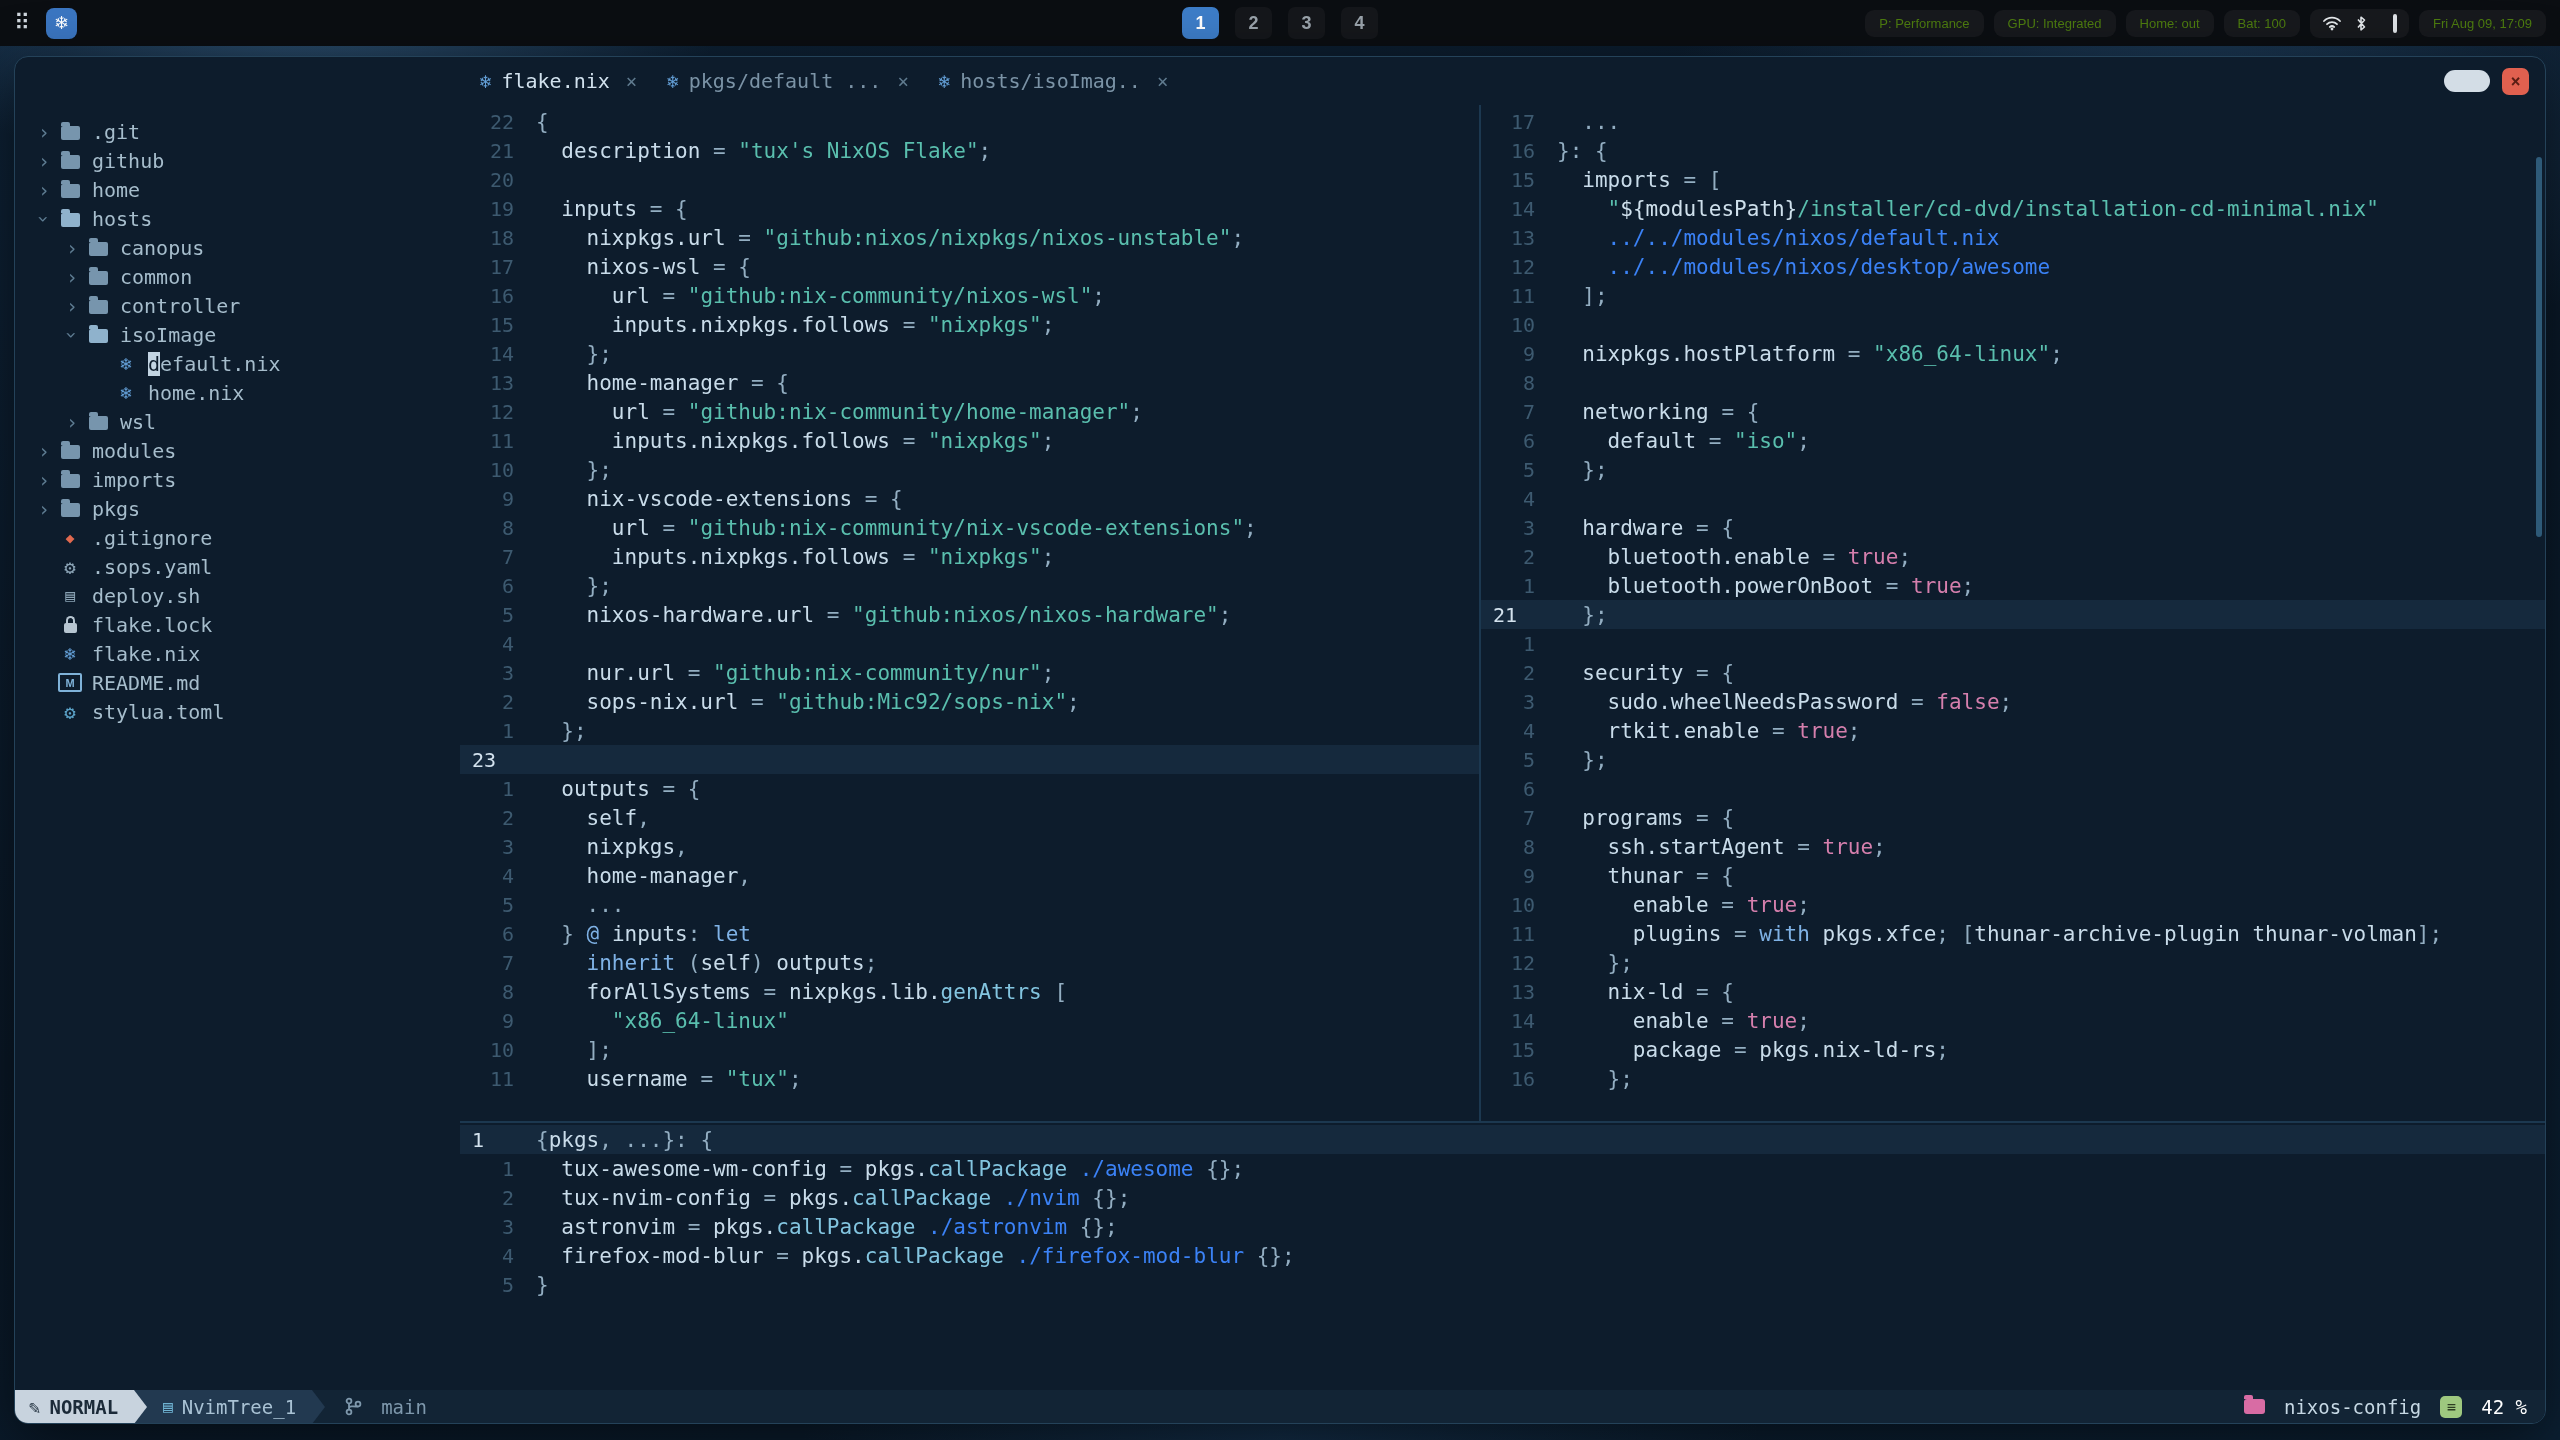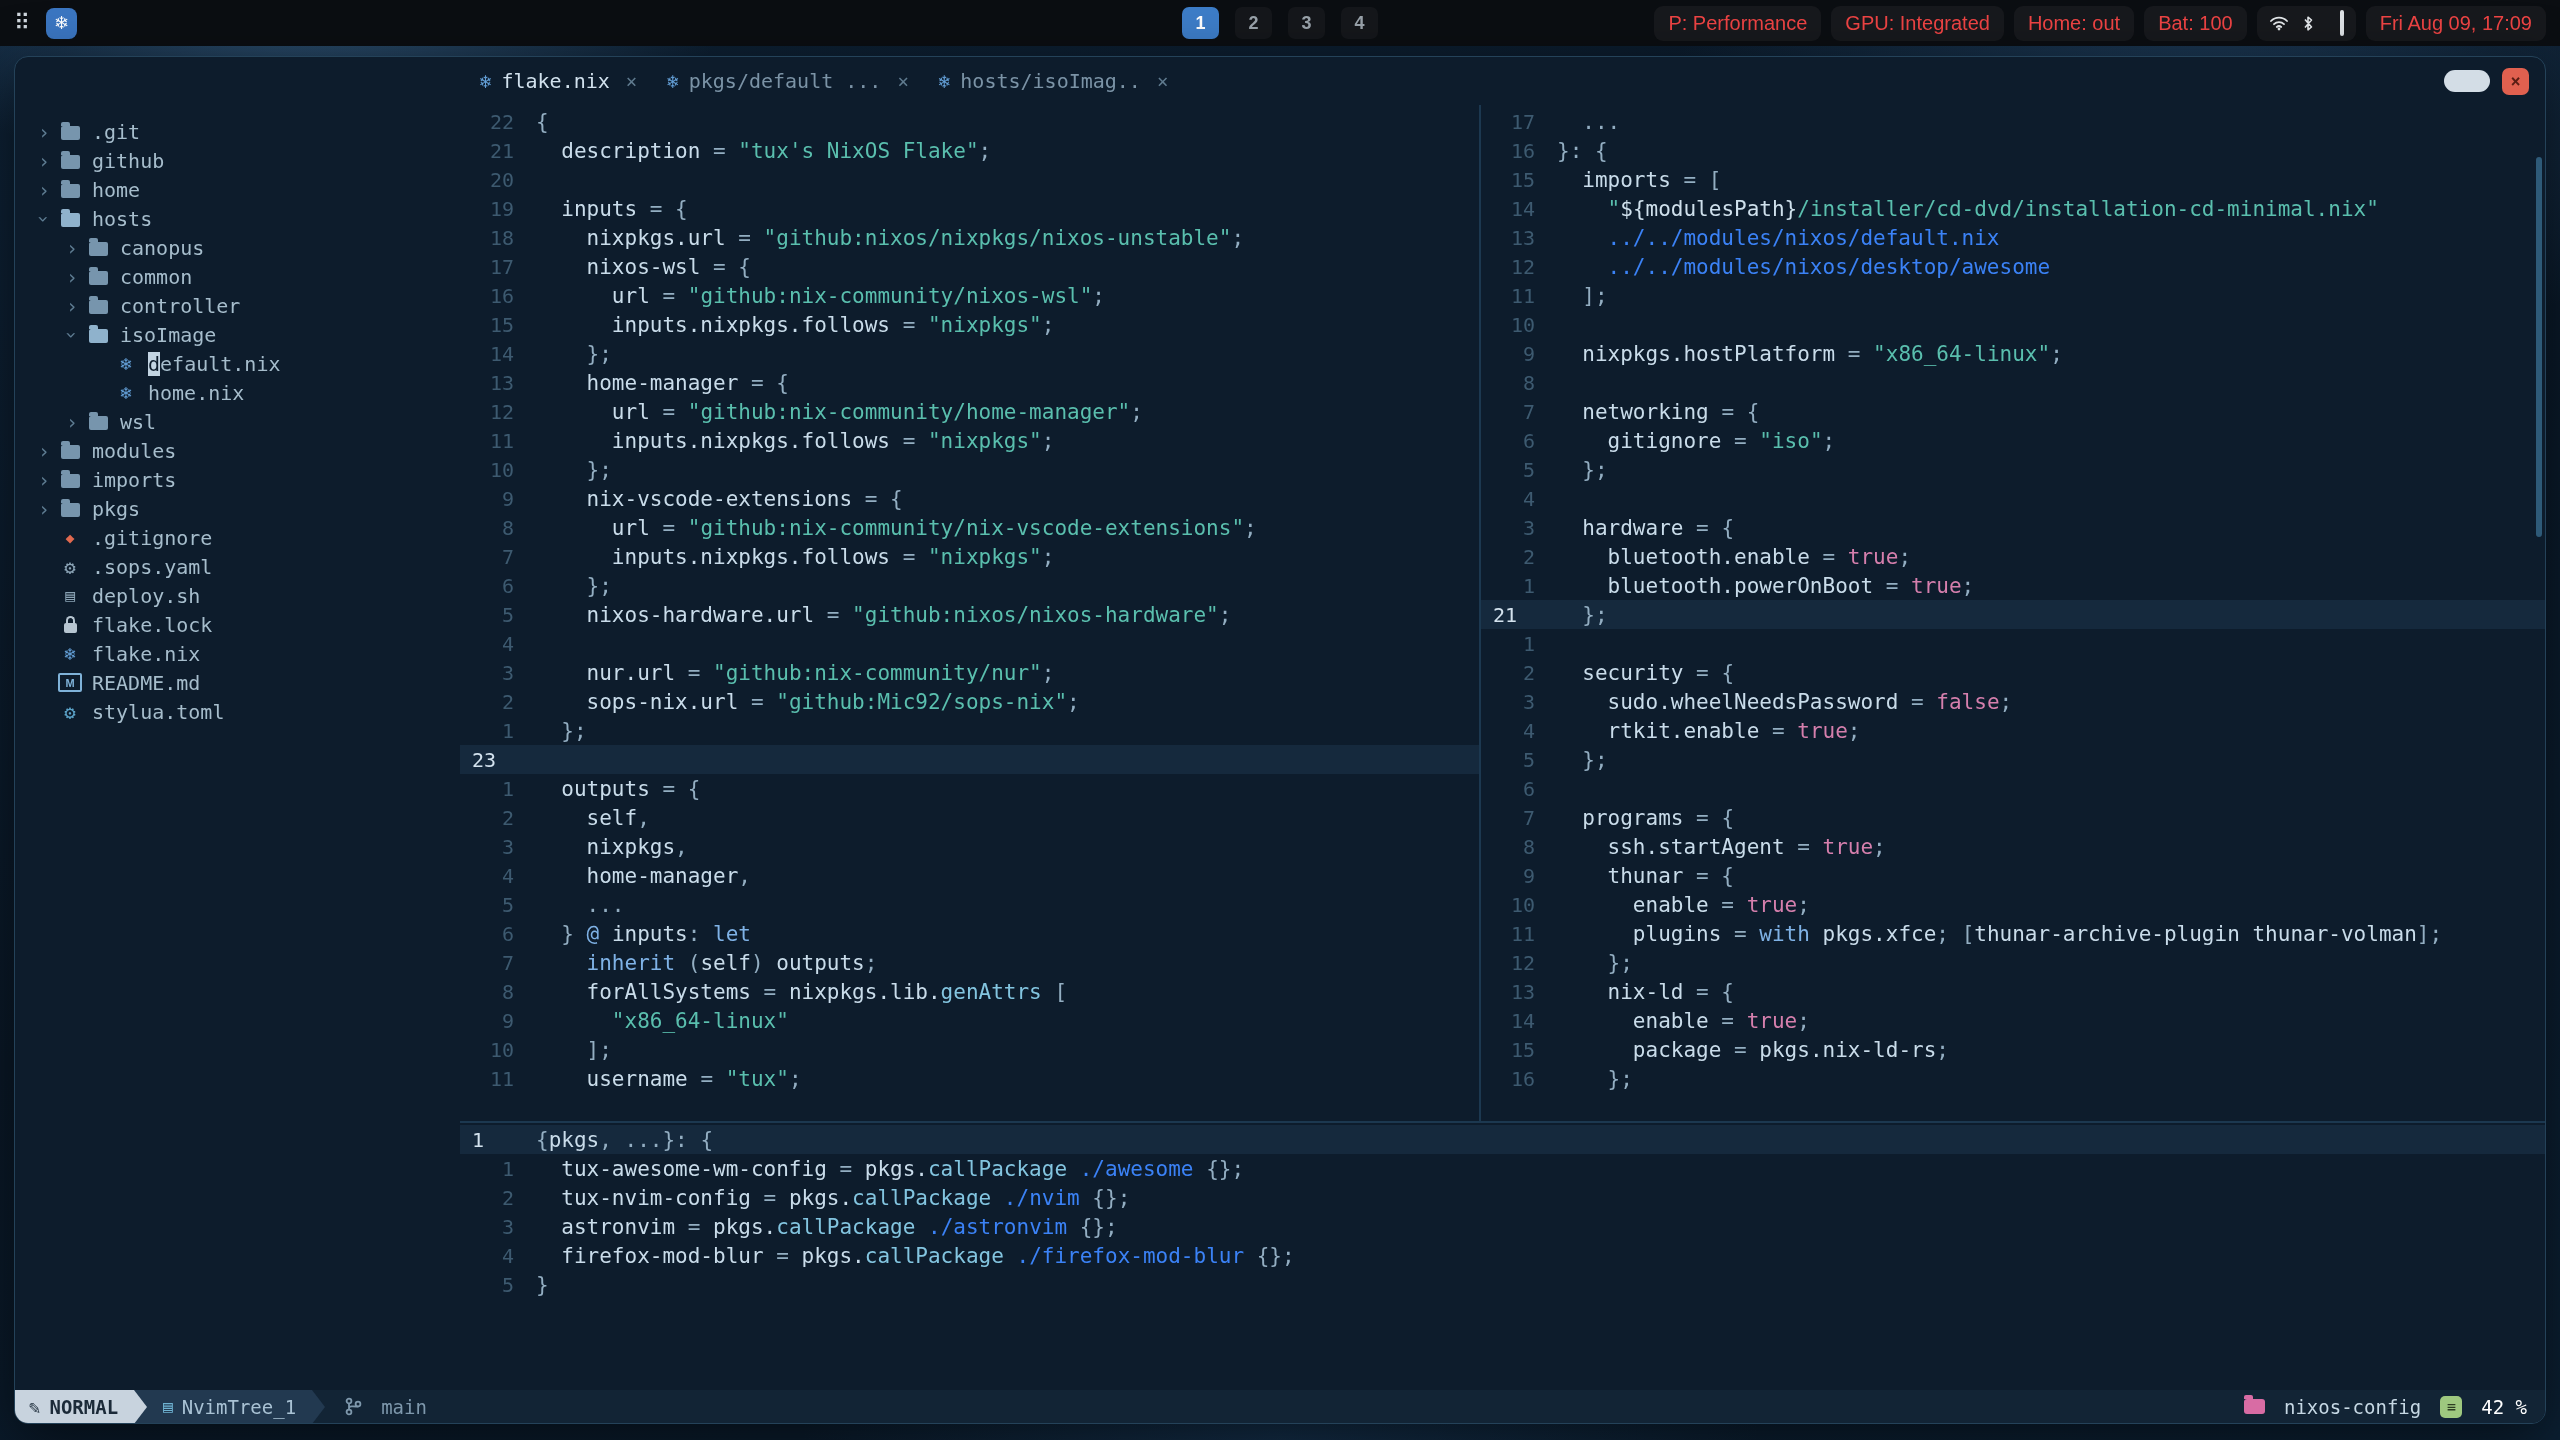--- a/index.html
+++ b/index.html
@@ -14,21 +14,21 @@
   }
   
   .topbar{position:absolute;top:0;left:0;right:0;height:46px;background:#0b0e12;display:flex;align-items:center;padding:0 14px;box-sizing:border-box;font-family:"Liberation Sans",sans-serif;}
   .tb-left{display:flex;align-items:center;gap:16px;}
   .apps{color:#cfd6dd;font-size:22px;line-height:1;}
   .badge{width:31px;height:31px;border-radius:8px;background:#3b76c2;color:#fff;display:flex;align-items:center;justify-content:center;font-size:18px;}
   .ws-wrap{position:absolute;left:50%;transform:translateX(-50%);display:flex;gap:16px;top:7px;}
   .ws{width:37px;height:32px;border-radius:7px;background:#15171b;color:#9aa3ab;font-weight:bold;font-size:18px;display:flex;align-items:center;justify-content:center;}
   .ws.active{background:#3d7dc8;color:#ffffff;}
   .tb-right{margin-left:auto;display:flex;align-items:center;gap:10px;}
-  .pill{background:#17191d;border-radius:9px;padding:6px 14px;color:#ef4444;font-size:20px;white-space:nowrap;}
+  .pill{background:#17191d;border-radius:9px;padding:6px 14px;color:#4d7c0f;font-size:13px;white-space:nowrap;}
   .pill.tray{display:flex;align-items:center;gap:13px;padding:6px 12px;}
   .dot-pink{width:15px;height:15px;border-radius:50%;background:#d85aa0;}
   .disp{width:18px;height:13px;border:2px solid #dfe3e7;border-radius:3px;}
   
   .window{position:absolute;left:14px;right:14px;top:56px;bottom:16px;background:#0d1c2c;border:1px solid #244259;border-radius:14px;overflow:hidden;box-shadow:0 16px 60px rgba(0,0,0,.55);display:flex;flex-direction:column;}
   .tabline{height:48px;flex:none;display:flex;align-items:center;padding-left:465px;padding-right:16px;}
   .tabs{display:flex;align-items:center;}
   .tab{display:flex;align-items:center;margin-right:30px;font-size:20px;color:#7b93a6;}
   .tab.active{color:#d2e2ee;}
   .tab .nixic{color:#64a0d8;margin-right:10px;font-size:19px;}
@@ -226,21 +226,21 @@
             <div class="cl"><span class="ln">16</span><span><span class="t-pun">}: {</span></span></div>
             <div class="cl"><span class="ln">15</span><span><span>  </span><span class="t-id">imports</span><span class="t-pun"> = [</span></span></div>
             <div class="cl"><span class="ln">14</span><span><span>    </span><span class="t-str">"</span><span class="t-interp">${modulesPath}</span><span class="t-str">/installer/cd-dvd/installation-cd-minimal.nix"</span></span></div>
             <div class="cl"><span class="ln">13</span><span><span>    </span><span class="t-path">../../modules/nixos/default.nix</span></span></div>
             <div class="cl"><span class="ln">12</span><span><span>    </span><span class="t-path">../../modules/nixos/desktop/awesome</span></span></div>
             <div class="cl"><span class="ln">11</span><span><span class="t-pun">  ];</span></span></div>
             <div class="cl"><span class="ln">10</span><span></span></div>
             <div class="cl"><span class="ln">9</span><span><span>  </span><span class="t-id">nixpkgs.hostPlatform</span><span class="t-pun"> = </span><span class="t-str">"x86_64-linux"</span><span class="t-pun">;</span></span></div>
             <div class="cl"><span class="ln">8</span><span></span></div>
             <div class="cl"><span class="ln">7</span><span><span>  </span><span class="t-id">networking</span><span class="t-pun"> = {</span></span></div>
-            <div class="cl"><span class="ln">6</span><span><span>    </span><span class="t-id">gitignore</span><span class="t-pun"> = </span><span class="t-str">"iso"</span><span class="t-pun">;</span></span></div>
+            <div class="cl"><span class="ln">6</span><span><span>    </span><span class="t-id">default</span><span class="t-pun"> = </span><span class="t-str">"iso"</span><span class="t-pun">;</span></span></div>
             <div class="cl"><span class="ln">5</span><span><span class="t-pun">  };</span></span></div>
             <div class="cl"><span class="ln">4</span><span></span></div>
             <div class="cl"><span class="ln">3</span><span><span>  </span><span class="t-id">hardware</span><span class="t-pun"> = {</span></span></div>
             <div class="cl"><span class="ln">2</span><span><span>    </span><span class="t-id">bluetooth.enable</span><span class="t-pun"> = </span><span class="t-bool">true</span><span class="t-pun">;</span></span></div>
             <div class="cl"><span class="ln">1</span><span><span>    </span><span class="t-id">bluetooth.powerOnBoot</span><span class="t-pun"> = </span><span class="t-bool">true</span><span class="t-pun">;</span></span></div>
             <div class="cl cur"><span class="ln">21</span><span><span class="t-pun">  };</span></span></div>
             <div class="cl"><span class="ln">1</span><span></span></div>
             <div class="cl"><span class="ln">2</span><span><span>  </span><span class="t-id">security</span><span class="t-pun"> = {</span></span></div>
             <div class="cl"><span class="ln">3</span><span><span>    </span><span class="t-id">sudo.wheelNeedsPassword</span><span class="t-pun"> = </span><span class="t-bool">false</span><span class="t-pun">;</span></span></div>
             <div class="cl"><span class="ln">4</span><span><span>    </span><span class="t-id">rtkit.enable</span><span class="t-pun"> = </span><span class="t-bool">true</span><span class="t-pun">;</span></span></div>

